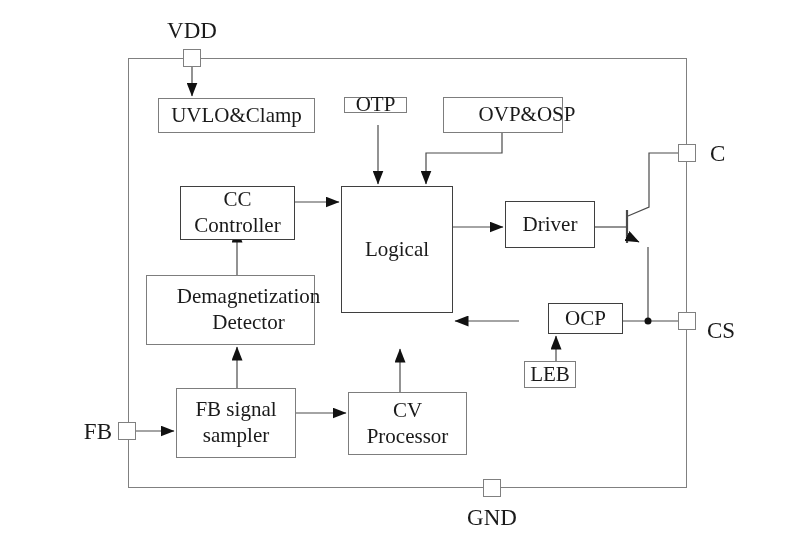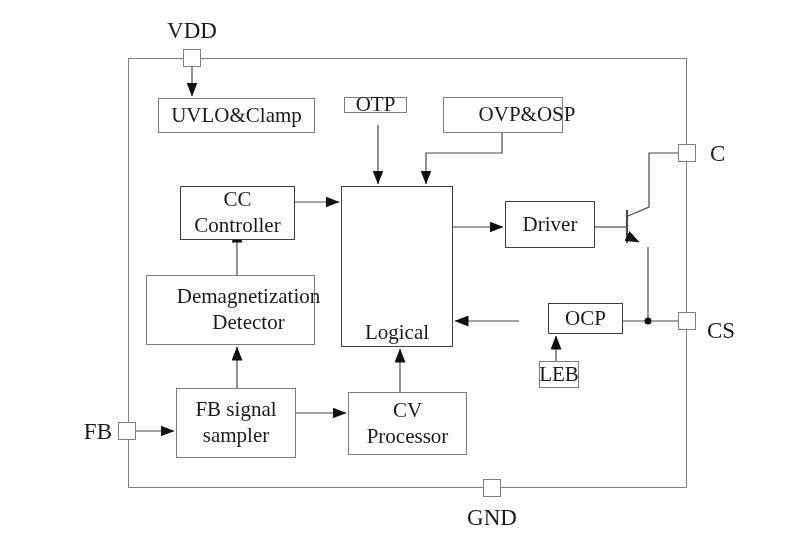--- a/index.html
+++ b/index.html
@@ -75,38 +75,38 @@
 
   <div class="block" style="left:443px;top:97px;width:120px;height:36px;padding-left:48px;">
     <span>OVP&amp;OSP</span>
   </div>
 
   <div class="block dark" style="left:180px;top:173px;width:115px;height:54px;margin-top:13px;">
     <span>CC</span>
     <span>Controller</span>
   </div>
 
-  <div class="block dark" style="left:341px;top:186px;width:112px;height:161px;justify-content:flex-end;">
+  <div class="block dark" style="left:341px;top:186px;width:112px;height:127px;">
     <span>Logical</span>
   </div>
 
   <div class="block dark" style="left:505px;top:201px;width:90px;height:47px;justify-content:center;">
     <span>Driver</span>
   </div>
 
   <div class="block" style="left:146px;top:275px;width:169px;height:70px;padding-left:36px;">
     <span>Demagnetization</span>
     <span>Detector</span>
   </div>
 
   <div class="block dark" style="left:519px;top:303px;width:75px;height:31px;margin-left:29px;">
     <span>OCP</span>
   </div>
 
-  <div class="block" style="left:524px;top:361px;width:40px;height:27px;margin-left:15px;">
+  <div class="block" style="left:524px;top:361px;width:52px;height:27px;">
     <span>LEB</span>
   </div>
 
   <div class="block" style="left:176px;top:388px;width:120px;height:70px;">
     <span>FB signal</span>
     <span>sampler</span>
   </div>
 
   <div class="block" style="left:348px;top:392px;width:119px;height:63px;">
     <span>CV</span>

